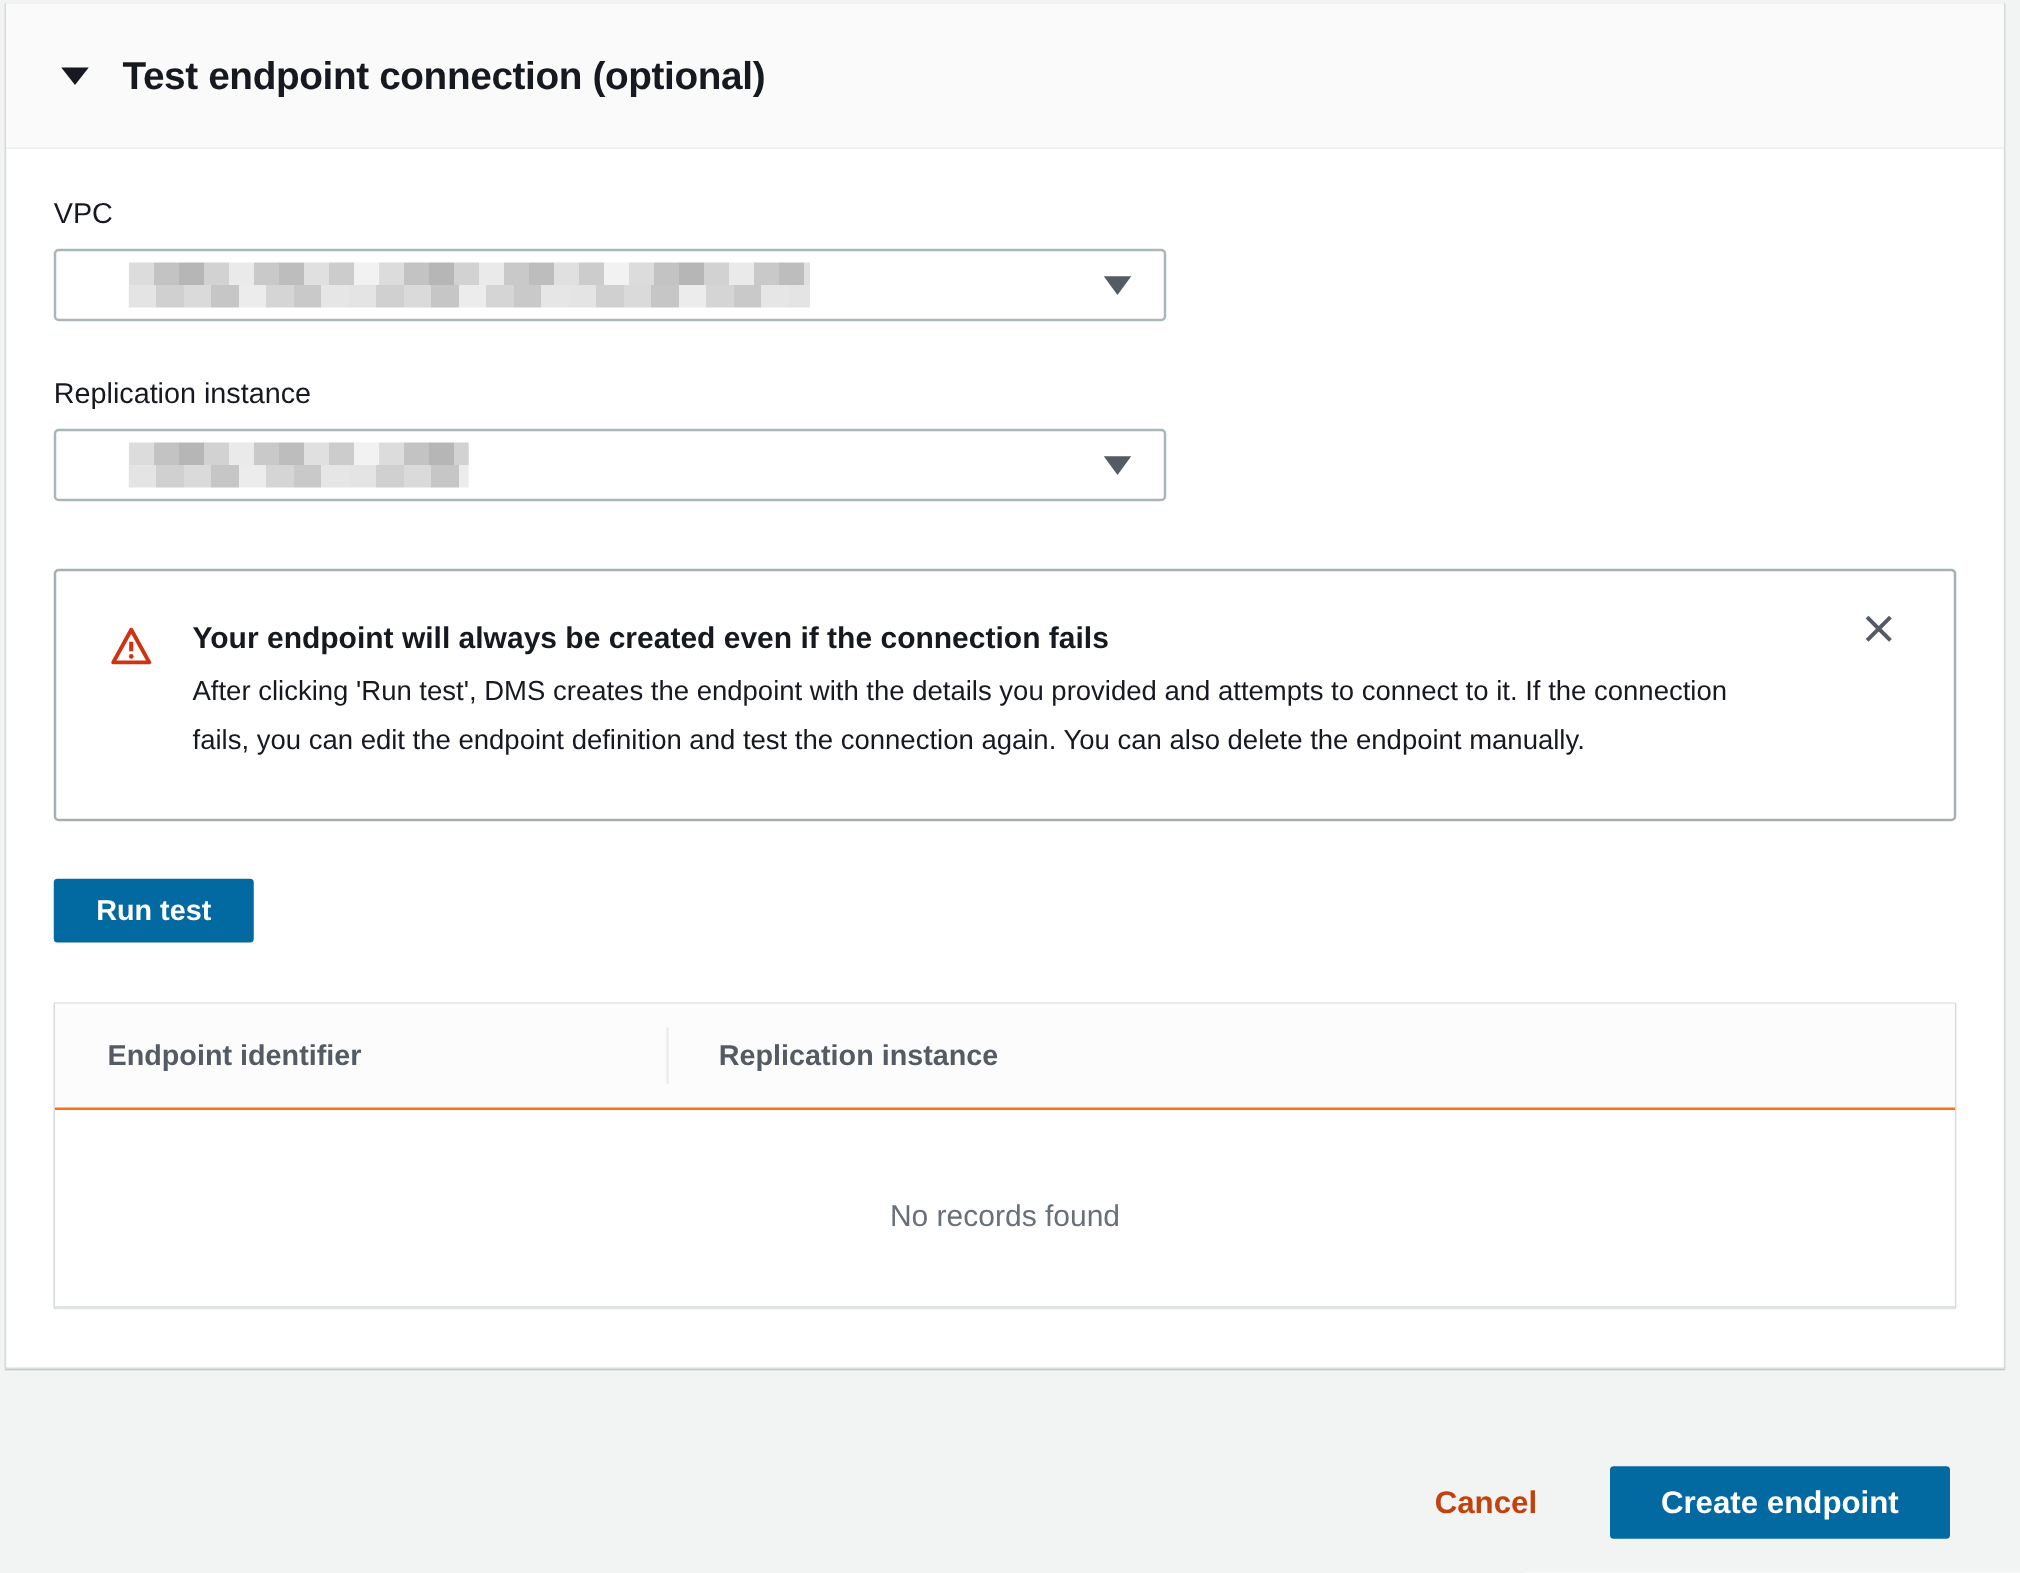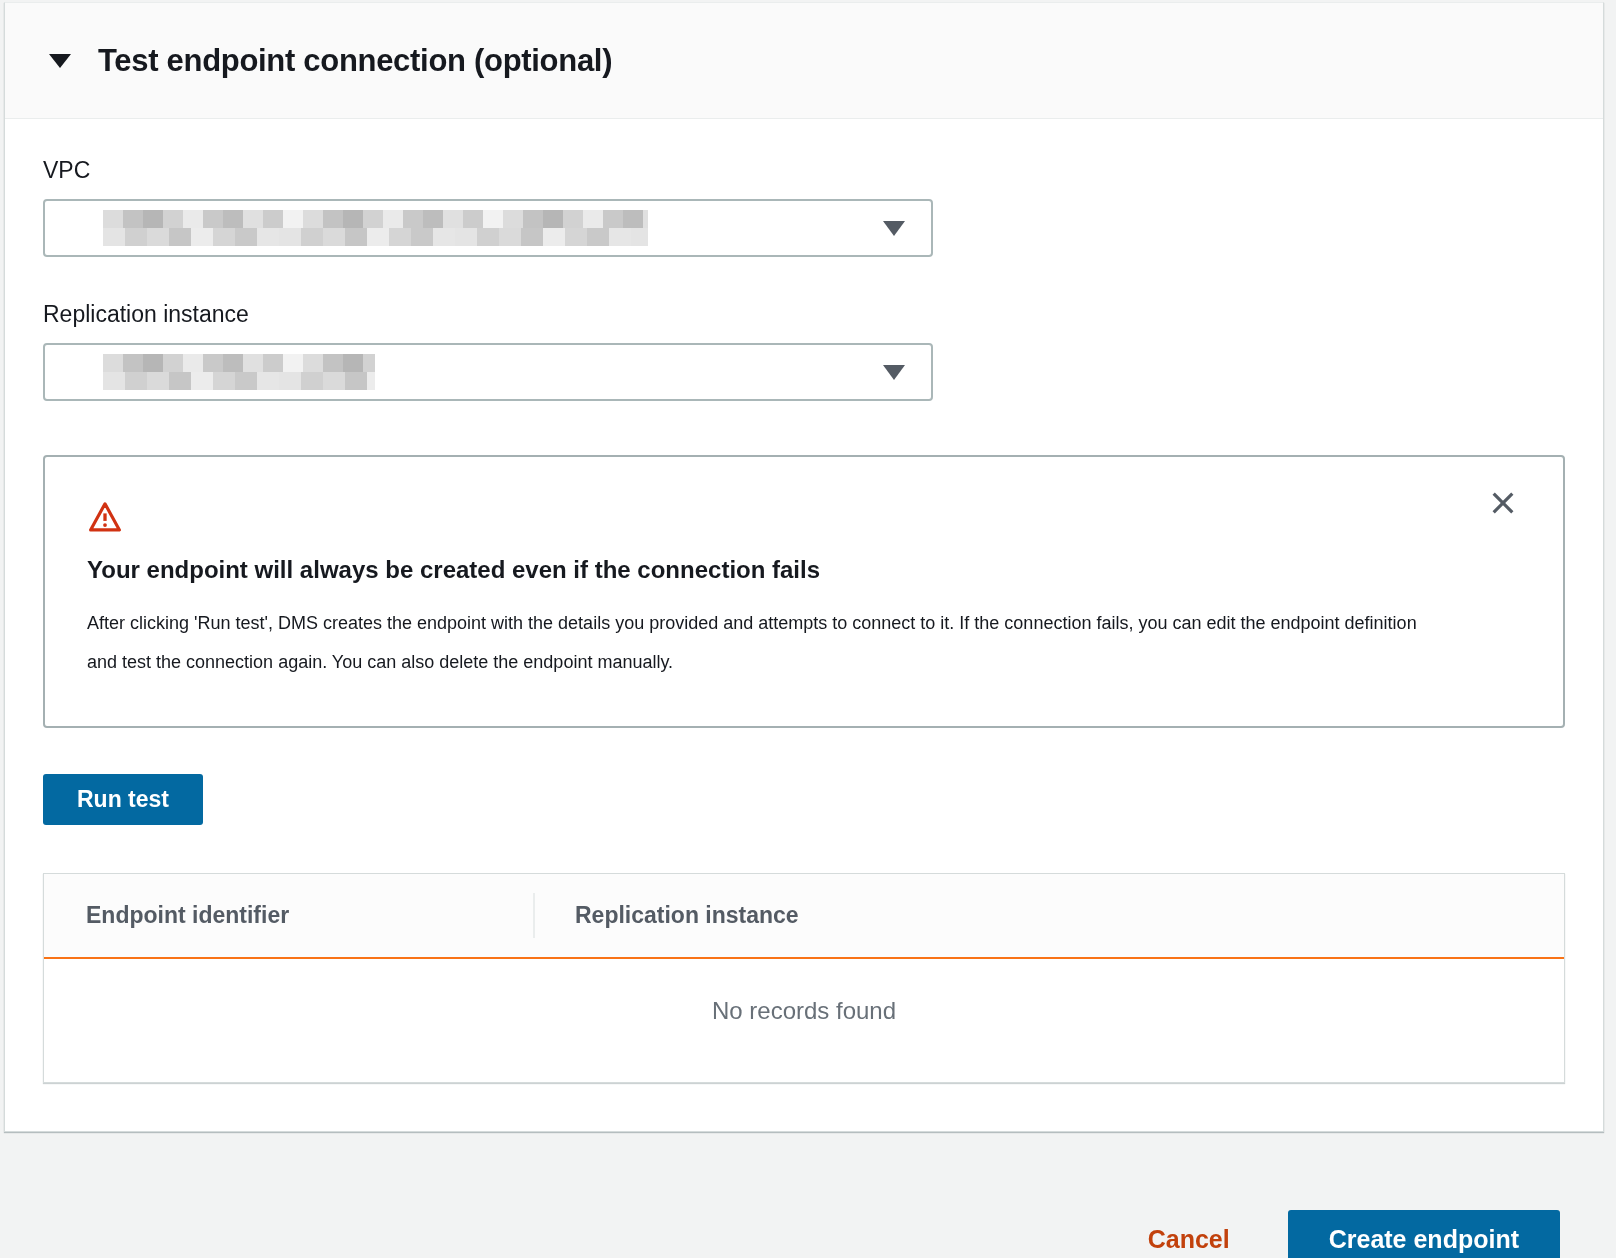--- a/index.html
+++ b/index.html
@@ -88,27 +88,26 @@
   .section-gap { margin-top: 44px; }
 
   
   .warning {
     margin-top: 54px;
     border: 2px solid #a4b0b2;
     border-radius: 4px;
     position: relative;
     padding: 40px 132px 44px 42px;
     display: flex;
-    gap: 17px;
+    gap: 31px;
     background: #fff;
-    flex-direction: column;
   }
   .warning-icon { flex: 0 0 36px; margin-top: 2px; }
   .warning-title { font-size: 24px; font-weight: 700; color: #16191f; }
-  .warning-body  { font-size: 18px; line-height: 39px; color: #16191f; margin-top: 20px; }
+  .warning-body  { font-size: 22px; line-height: 39px; color: #16191f; margin-top: 8px; }
   .close-btn {
     position: absolute;
     top: 28px; right: 42px;
     width: 36px; height: 36px;
     background: none; border: none; cursor: pointer;
     display: flex; align-items: center; justify-content: center;
   }
 
   
   .btn-primary {
@@ -161,20 +160,21 @@
   .col-1 { flex: 0 0 489px; }
   .col-2 { flex: 0 0 510px; }
   .col-3 { flex: 0 0 245px; }
   .col-4 { flex: 1; }
   .tbody { height: 123px; }
   .empty-msg {
     text-align: center;
     padding-top: 38px;
     font-size: 24px;
     color: #687078;
+    margin-top: 34px;
   }
 
   
   .footer {
     display: flex;
     justify-content: flex-end;
     align-items: center;
     gap: 58px;
     padding: 78px 56px 0 0;
   }

